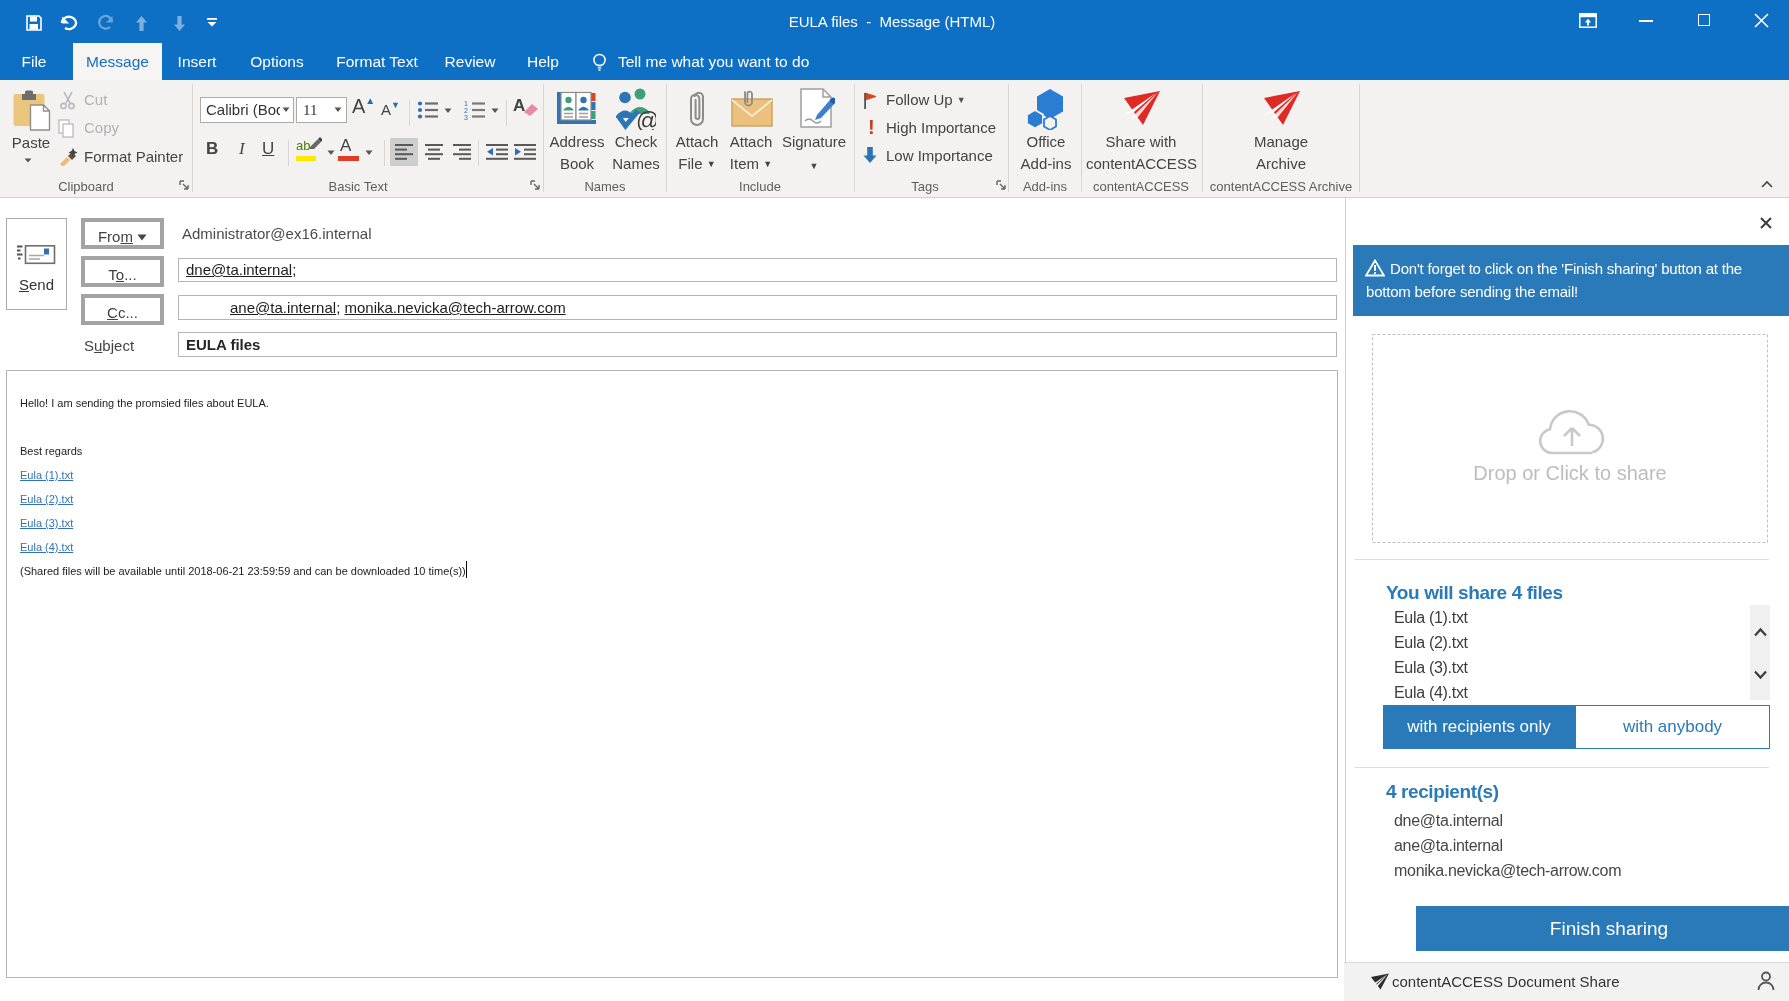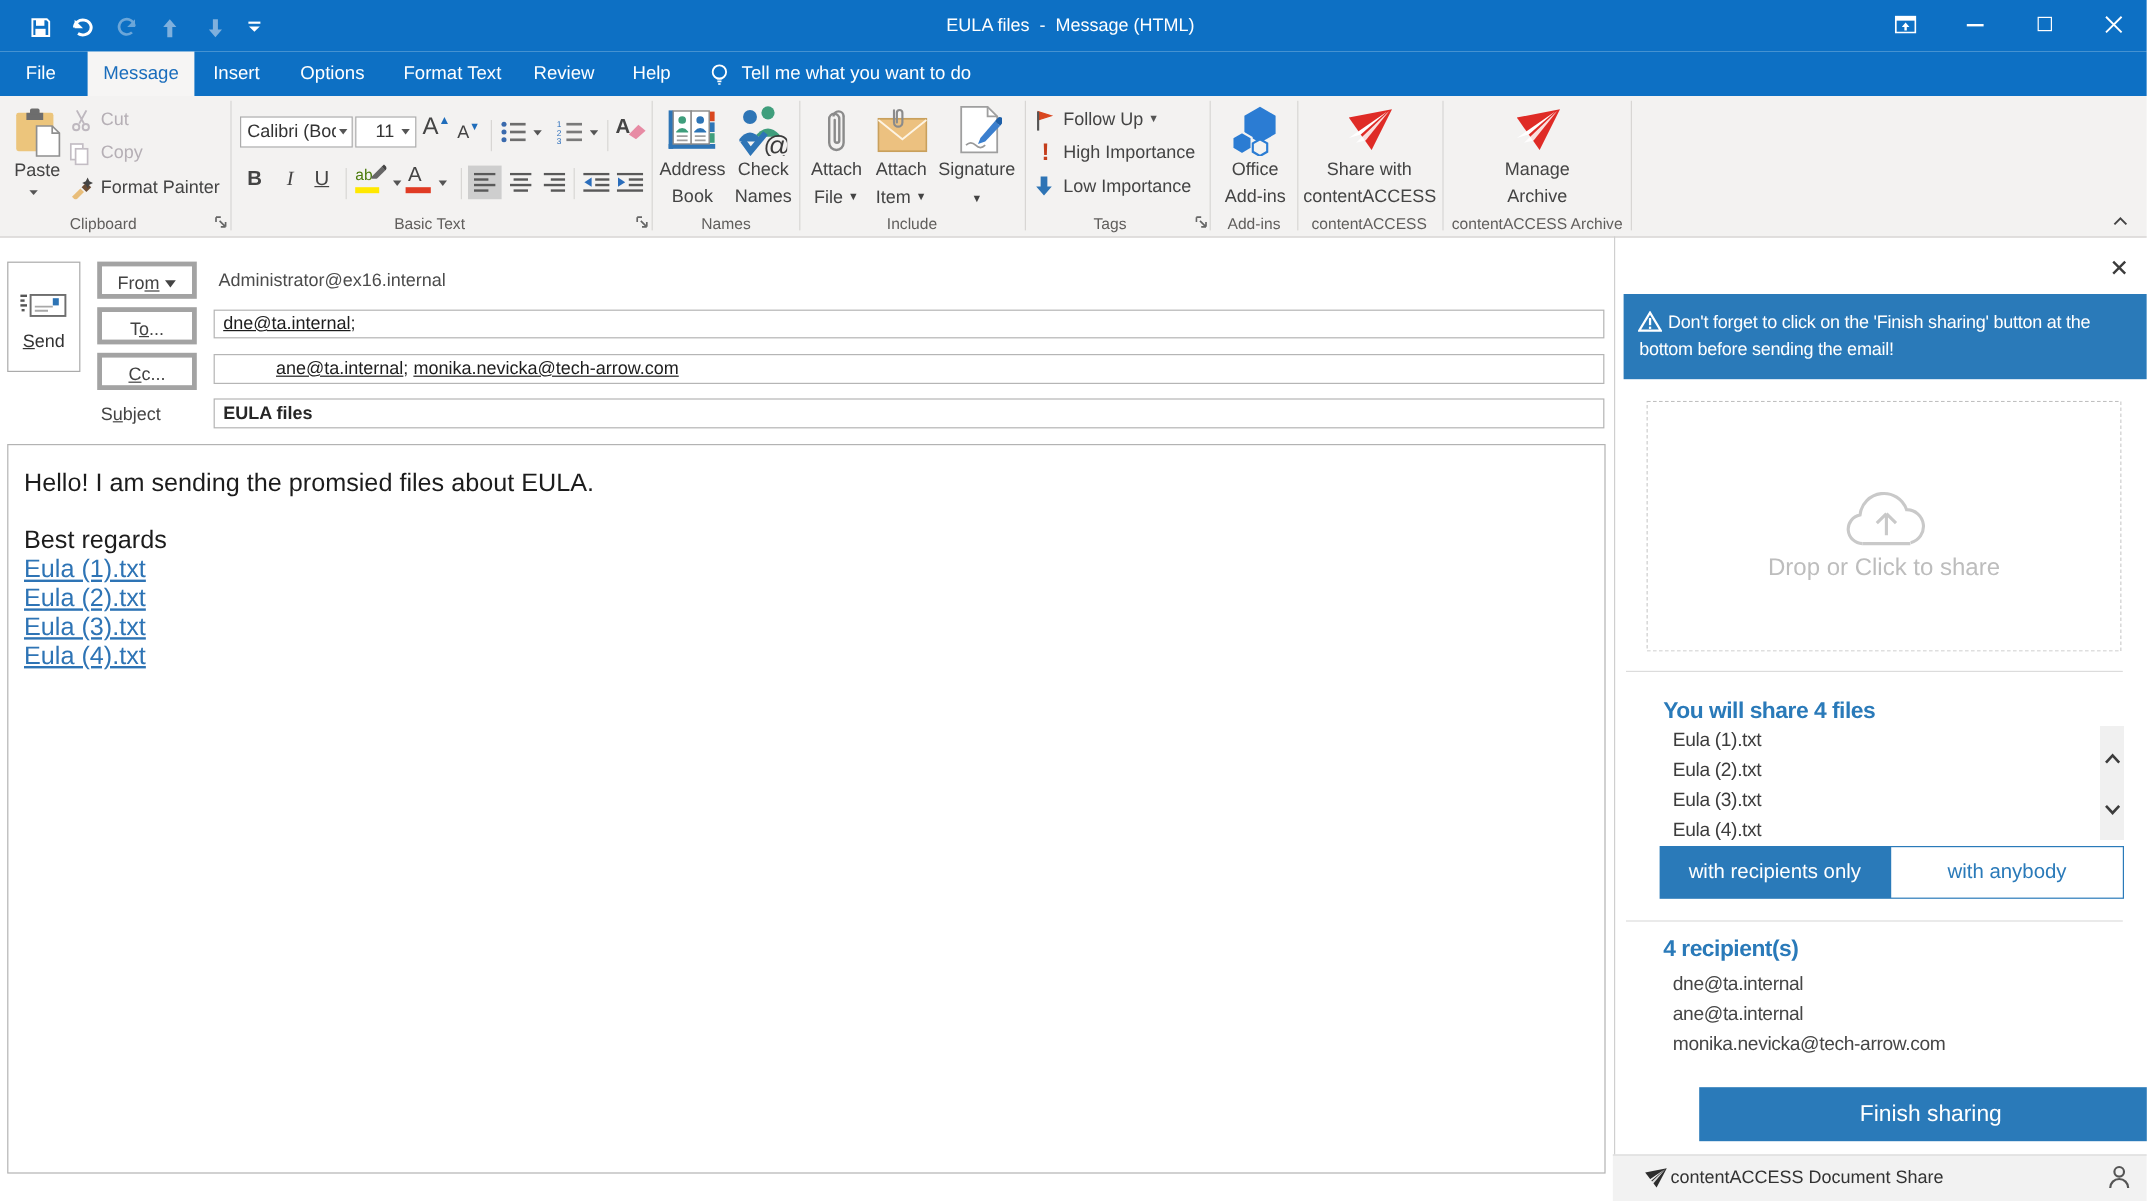--- a/index.html
+++ b/index.html
@@ -138,21 +138,21 @@
       <path d="M15 2 l1.5 3 l3 1.5 l-3 1.5 l-1.5 3 l-1.5 -3 l-3 -1.5 l3 -1.5 z" fill="#444"></path>
     </svg>
     <div class="rtext" style="left:84px;top:68px;">Format Painter</div>
     <div class="combo" style="left:200px;top:17px;width:92px;height:24px;line-height:24px;">
       <span style="display:inline-block;padding-left:5px;width:74px;overflow:hidden;white-space:nowrap;">Calibri (Bod</span>
       <svg style="position:absolute;right:3px;top:9px" width="8" height="6" viewBox="0 0 8 6">
           <path d="M0.5 0.5 h7 L4 5 z" fill="#555"></path>
         </svg>
     </div>
     <div class="combo" style="left:296px;top:17px;width:49px;height:24px;line-height:24px;">
-      <span style="padding-left:16px;">11</span>
+      <span style="padding-left:6px;font-family:Liberation Serif, serif;">11</span>
       <svg style="position:absolute;right:4px;top:9px" width="8" height="6" viewBox="0 0 8 6">
           <path d="M0.5 0.5 h7 L4 5 z" fill="#555"></path>
         </svg>
     </div>
     <div class="rtext" style="left:352px;top:15px;font-size:20px;">A<span style="font-size:10px;color:#1f6dbb;vertical-align:9px;">▲</span></div>
     <div class="rtext" style="left:381px;top:20px;font-size:15px;">A<span style="font-size:9px;color:#1f6dbb;vertical-align:7px;">▼</span></div>
     <div class="abs" style="left:409px;top:20px;width:1px;height:26px;background:#d8d6d4;"></div>
     <svg class="abs" style="left:417px;top:20px" width="22" height="20" viewBox="0 0 22 20">
       <circle cx="3" cy="3.5" r="2.1" fill="#3a6aad"></circle>
         <rect x="8" y="2.4" width="13" height="2.2" fill="#6d6d6d"></rect>
@@ -326,28 +326,29 @@
       </svg></div>
   <div class="abs" style="left:182px;top:218px;height:31px;line-height:31px;font-size:15px;color:#4b4b4b;">Administrator@ex16.internal</div>
   <div class="fieldbtn" style="top:256px;line-height:29px;">T<u>o</u>...</div>
   <div class="inputbox" style="top:258px;height:24px;line-height:22px;"><span style="margin-left:7px;"><u class="addr">dne@ta.internal</u>;</span></div>
   <div class="fieldbtn" style="top:294px;line-height:29px;"><u>C</u>c...</div>
   <div class="inputbox" style="top:295px;height:25px;line-height:23px;padding-left:44px;"><span style="margin-left:7px;"><u class="addr">ane@ta.internal</u>; <u class="addr">monika.nevicka@tech-arrow.com</u></span></div>
   <div class="abs" style="left:84px;top:332px;height:27px;line-height:27px;font-size:15px;color:#444;">S<u>u</u>bject</div>
   <div class="inputbox" style="top:332px;height:25px;line-height:23px;"><span style="margin-left:7px;font-weight:bold;color:#262626;">EULA files</span></div>
 
   <div class="abs" style="left:6px;top:370px;width:1332px;height:608px;border:1px solid #b3b3b3;box-sizing:border-box;background:#fff;"></div>
-  <div class="abs" style="left:20px;top:391px;width:1300px;font-size:21px;color:#1c1c1c;line-height:24px;">
+  <div class="abs" style="left:20px;top:391px;width:1300px;font-size:11px;color:#1c1c1c;line-height:24px;">
     <div>Hello! I am sending the promsied files about EULA.</div>
     <div>&nbsp;</div>
     <div>Best regards</div>
     <div><a style="color:#2e74b5;text-decoration:underline;">Eula (1).txt</a></div>
     <div><a style="color:#2e74b5;text-decoration:underline;">Eula (2).txt</a></div>
     <div><a style="color:#2e74b5;text-decoration:underline;">Eula (3).txt</a></div>
     <div><a style="color:#2e74b5;text-decoration:underline;">Eula (4).txt</a></div>
+    <div>(Shared files will be available until 2018-06-21 23:59:59 and can be downloaded 10 time(s))<span style="display:inline-block;width:1px;height:17px;background:#000;vertical-align:-3px;"></span></div>
   </div>
 
   <div class="abs" style="left:1345px;top:197px;width:1px;height:804px;background:#cfcfcf;"></div>
   <svg class="abs" style="left:1759px;top:216px" width="14" height="14" viewBox="0 0 14 14">
     <path d="M2 2 L12 12 M12 2 L2 12" stroke="#3c3c3c" stroke-width="2"></path>
   </svg>
   <div class="abs" style="left:1353px;top:245px;width:436px;height:71px;background:#2a7ab9;"></div>
   <svg class="abs" style="left:1365px;top:259px" width="20" height="18" viewBox="0 0 20 18">
     <path d="M10 1.5 L19 16.5 H1 Z" fill="none" stroke="#ffffff" stroke-width="1.8"></path>
     <rect x="9.1" y="6" width="1.9" height="6" fill="#ffffff"></rect>

